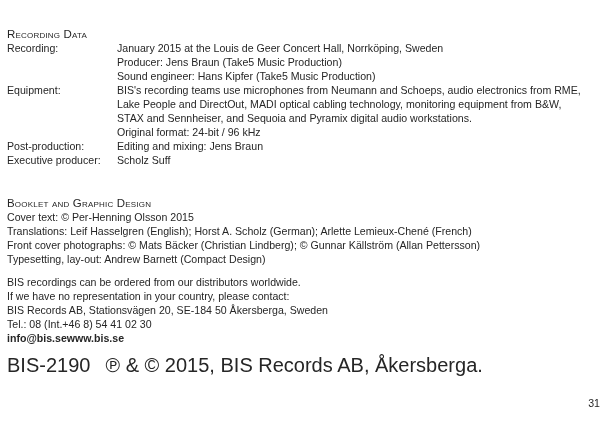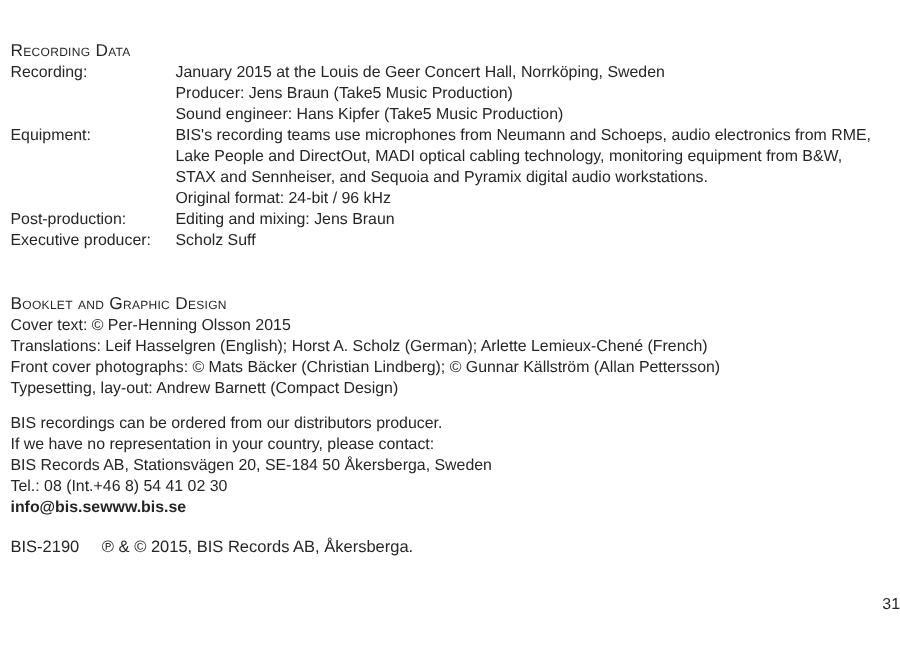--- a/index.html
+++ b/index.html
@@ -25,21 +25,21 @@
   }
   .credit-row { display: flex; }
   .credit-label { width: 110px; flex: 0 0 110px; }
   .credit-value { flex: 1; }
   .section-booklet { margin-top: 29px; }
   .section-distribution { margin-top: 9px; }
   .contact-line { font-weight: 700; }
   .contact-line .site { margin-left: 0; }
   .footer-line {
     margin-top: 11px;
-    font-size: 11px;
+    font-size: 20px;
     line-height: 18px;
   }
   .footer-line .rights { margin-left: 15px; }
   .page-number {
     position: absolute;
     top: 397px; left: 0;
     width: 100%;
     text-align: right;
     font-size: 10.6px;
   }
@@ -88,21 +88,21 @@
 
   <section class="section-booklet body-text">
     <h2 class="sc-header">Booklet and Graphic Design</h2>
     <div>Cover text: © Per-Henning Olsson 2015</div>
     <div>Translations: Leif Hasselgren (English); Horst A. Scholz (German); Arlette Lemieux-Chené (French)</div>
     <div>Front cover photographs: © Mats Bäcker (Christian Lindberg); © Gunnar Källström (Allan Pettersson)</div>
     <div>Typesetting, lay-out: Andrew Barnett (Compact Design)</div>
   </section>
 
   <section class="section-distribution body-text">
-    <div>BIS recordings can be ordered from our distributors producer.</div>
+    <div>BIS recordings can be ordered from our distributors worldwide.</div>
     <div>If we have no representation in your country, please contact:</div>
     <div>BIS Records AB, Stationsvägen 20, SE-184 50 Åkersberga, Sweden</div>
     <div>Tel.: 08 (Int.+46 8) 54 41 02 30</div>
     <div class="contact-line">
       <span>info@bis.se</span><span class="site">www.bis.se</span>
     </div>
   </section>
 
   <div class="footer-line">
     <span>BIS-2190</span><span class="rights">℗ &amp; © 2015, BIS Records AB, Åkersberga.</span>

